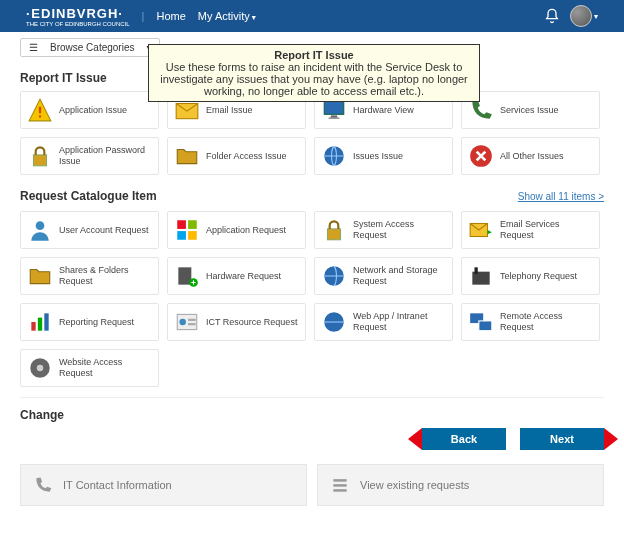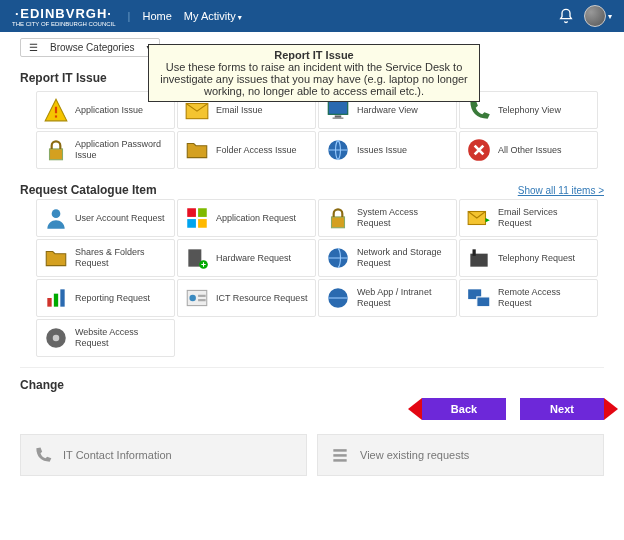--- a/index.html
+++ b/index.html
@@ -1,45 +1,45 @@
 <!DOCTYPE html>
 <html><head>
 <meta charset="utf-8">
 <style>
   * { box-sizing: border-box; margin: 0; padding: 0; }
   body { font-family: Arial, sans-serif; font-size: 11px; color: #333; background: #fff; width: 624px; }
   
-  .topbar { background: #1a5490; color: #fff; height: 32px; display: flex; align-items: center; padding: 0 12px; justify-content: space-between; text-align: center; }
+  .topbar { background: #1a5490; color: #fff; height: 32px; display: flex; align-items: center; padding: 0 26px; justify-content: space-between; }
   .topbar-left { display: flex; align-items: center; gap: 12px; }
   .logo { font-weight: bold; font-size: 13px; letter-spacing: 1px; }
   .logo-sub { font-size: 6px; letter-spacing: 0; display: block; font-weight: normal; }
   .topbar-sep { color: #6a9bc5; }
   .nav-link { color: #fff; font-size: 11px; cursor: pointer; }
   .topbar-right { display: flex; align-items: center; gap: 10px; }
   .bell { width: 16px; height: 16px; }
   .avatar { width: 22px; height: 22px; border-radius: 50%; background: radial-gradient(circle at 30% 30%, #999, #555); border: 1px solid #ccc; }
   .caret { font-size: 8px; margin-left: 2px; }
   
   .filterbar { padding: 6px 20px; display: flex; gap: 6px; }
   .dropdown-btn { border: 1px solid #ccc; background: #fff; padding: 3px 8px; font-size: 10px; border-radius: 2px; cursor: pointer; display: flex; align-items: center; gap: 12px; }
   
   .content { padding: 0 20px 20px; }
   .section-title { font-size: 12px; font-weight: bold; margin: 8px 0 6px; }
-  .section-head { display: flex; justify-content: space-between; align-items: baseline; margin: 14px 0 2px; }
+  .section-head { display: flex; justify-content: space-between; align-items: baseline; margin: 14px 0 8px; }
   .show-all { color: #337ab7; font-size: 10px; cursor: pointer; text-decoration: underline; }
   
-  .grid { display: flex; flex-wrap: wrap; gap: 2px; margin-left: 16px; }
+  .grid { display: flex; flex-wrap: wrap; gap: 8px; }
   .card { width: 139px; height: 38px; border: 1px solid #e5e5e5; border-radius: 2px; display: flex; align-items: center; padding: 4px 6px; gap: 6px; cursor: pointer; background: #fff; }
   .card-icon { width: 26px; height: 26px; flex-shrink: 0; display: flex; align-items: center; justify-content: center; }
   .card-label { font-size: 9px; line-height: 1.2; color: #444; }
   
   .divider { border: none; border-top: 1px solid #eee; margin: 10px 0; }
   
   .nav-arrows { display: flex; gap: 14px; justify-content: flex-end; margin: 6px 0 14px; }
-  .arrow-btn { position: relative; width: 84px; height: 22px; background: #6d28d9; color: #fff; font-weight: bold; font-size: 11px; display: flex; align-items: center; justify-content: center; cursor: pointer; }
+  .arrow-btn { position: relative; width: 84px; height: 22px; background: #0369a1; color: #fff; font-weight: bold; font-size: 11px; display: flex; align-items: center; justify-content: center; cursor: pointer; }
   .arrow-btn.back::before { content: ""; position: absolute; left: -14px; top: 0; border-top: 11px solid transparent; border-bottom: 11px solid transparent; border-right: 14px solid #e30613; }
   .arrow-btn.next::after { content: ""; position: absolute; right: -14px; top: 0; border-top: 11px solid transparent; border-bottom: 11px solid transparent; border-left: 14px solid #e30613; }
   
   .footer-cards { display: flex; gap: 10px; }
   .footer-card { flex: 1; background: #f3f3f3; border: 1px solid #e5e5e5; padding: 10px 12px; display: flex; align-items: center; gap: 10px; color: #777; font-size: 11px; }
   .footer-icon { width: 20px; height: 20px; }
   
   .callout { position: absolute; top: 44px; left: 148px; width: 332px; background: #fdfde8; border: 1px solid #333; padding: 4px 8px; text-align: center; font-size: 11px; z-index: 10; }
   .callout-title { font-weight: bold; }
   
@@ -120,21 +120,21 @@
           </svg>
         </span>
       <span class="card-label">Hardware View</span>
     </div>
     <div class="card">
       <span class="card-icon">
           <svg viewBox="0 0 24 24" width="26" height="26">
             <path d="M4 4c0 10 6 16 16 16l2-4-5-2-2 2c-3-1-5-3-6-6l2-2-2-5-5 1z" fill="#3a7a3a"></path>
           </svg>
         </span>
-      <span class="card-label">Telephony View</span>
+      <span class="card-label">Services Issue</span>
     </div>
     <div class="card">
       <span class="card-icon">
           <svg viewBox="0 0 24 24" width="26" height="26">
             <rect x="6" y="11" width="12" height="10" fill="#d4a020" stroke="#8a6"></rect>
             <path d="M8 11V8a4 4 0 1 1 8 0v3" fill="none" stroke="#8a6a10" stroke-width="2"></path>
           </svg>
         </span>
       <span class="card-label">Application Password Issue</span>
     </div>

